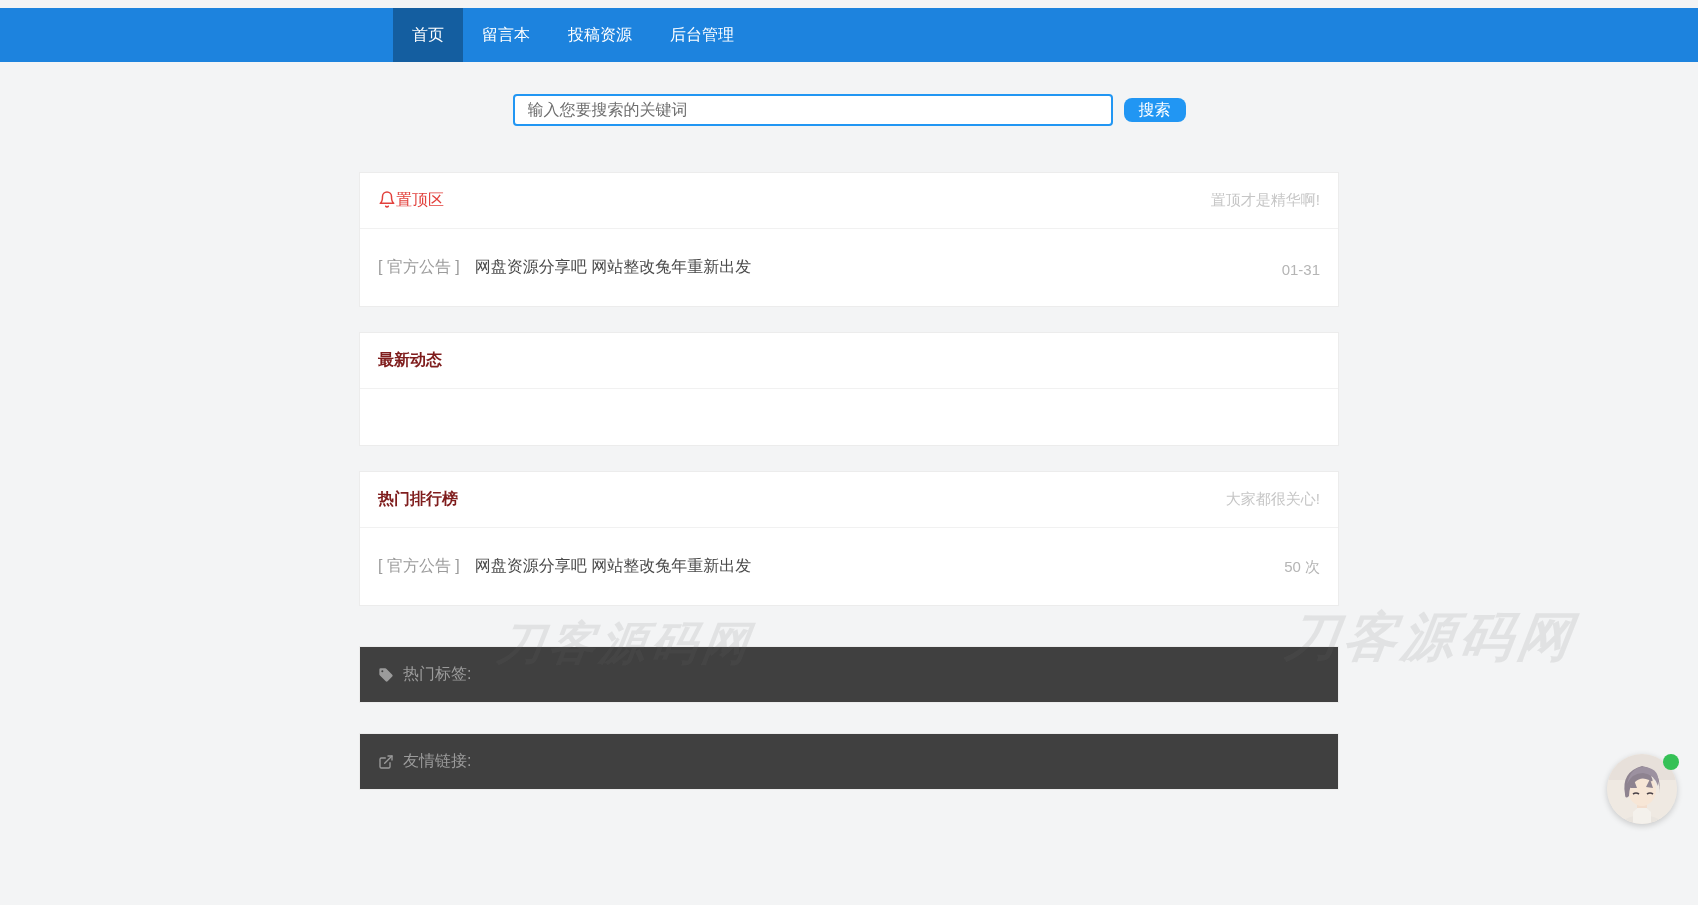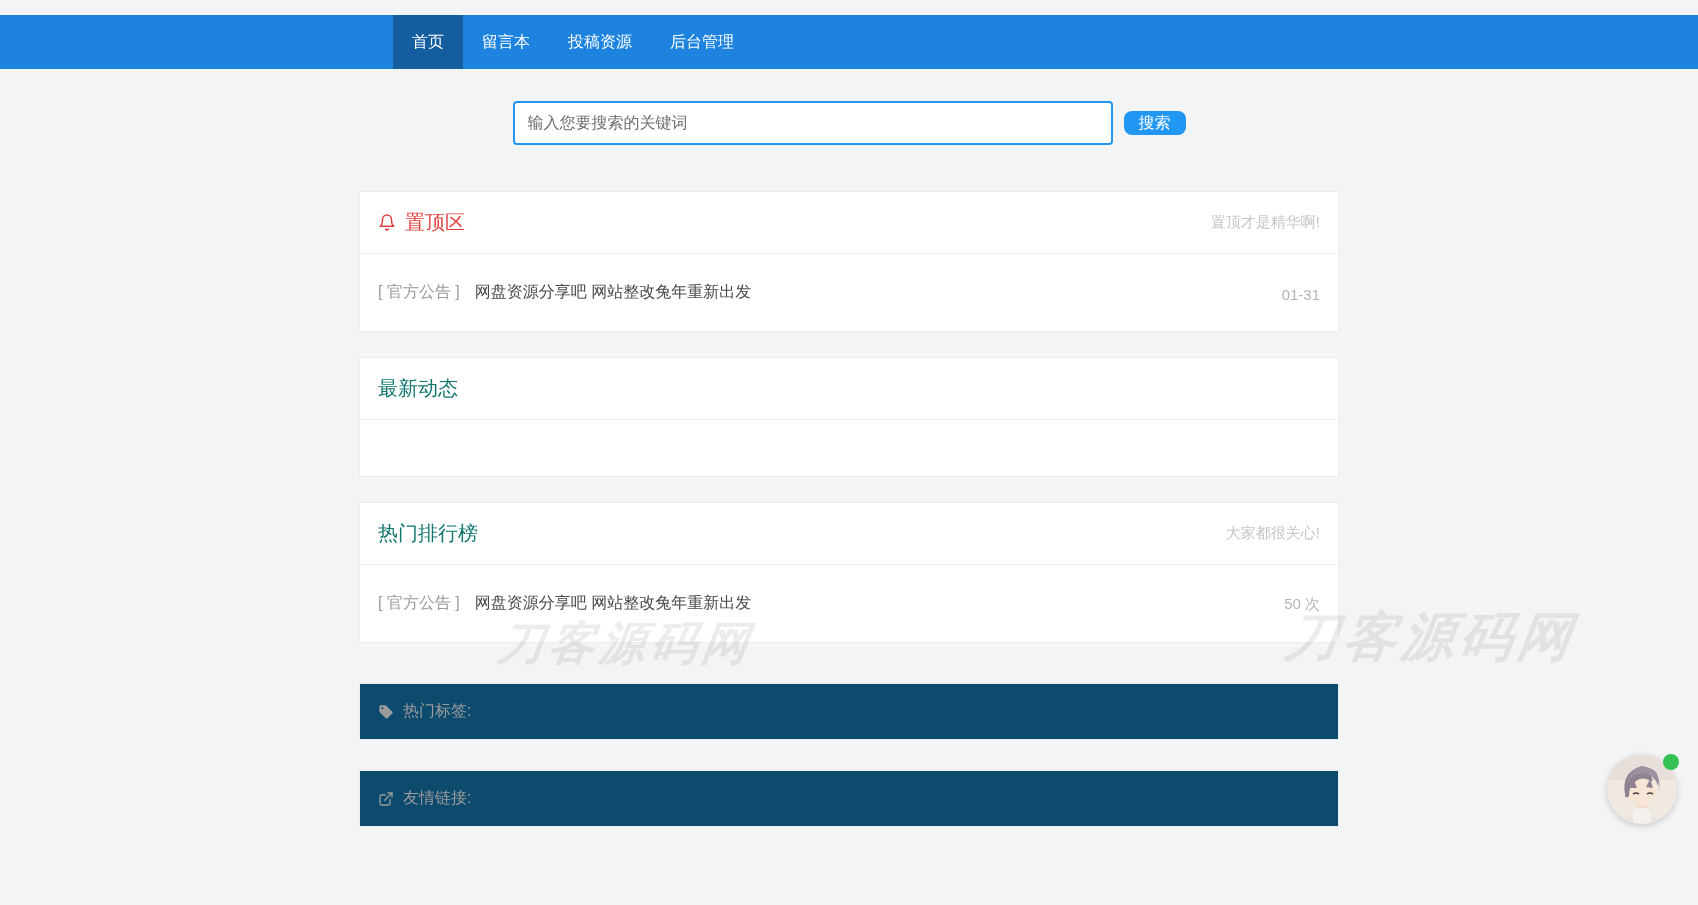--- a/index.html
+++ b/index.html
@@ -5,60 +5,60 @@
   * { box-sizing: border-box; margin: 0; padding: 0; }
   html,body { width:1698px; height:905px; }
   body {
     font-family: "Liberation Sans", "DejaVu Sans", sans-serif;
     background: #f3f4f5;
     position: relative;
     overflow: hidden;
   }
   
   .navbar { height:54px; background:#1d83de; }
-  .nav-inner { width:980px; margin:15px auto; display:flex; height:100%;padding-left:34px; }
+  .nav-inner { width:980px; margin:8px auto; display:flex; height:100%;padding-left:34px; }
   .nav-item {
     line-height:54px; padding:0 19px; color:#fff; font-size:16px;
     cursor:pointer; white-space:nowrap;
   }
   .nav-item.active { background:rgba(0,0,0,0.28); }
   
   .hero { text-align:center; }
   .page-title { margin-top:62px; font-size:27px; font-weight:400; color:#3d3d3d; letter-spacing:1px; }
   .search-bar { margin-top:32px; display:flex; justify-content:center; align-items:center; }
   .search-input {
-    width:600px; height:44px; border:2px solid #2196f3; border-radius:4px;
+    width:600px; height:32px; border:2px solid #2196f3; border-radius:4px;
     padding:0 13px; font-size:16px; color:#333; outline:none; background:#fff;
     font-family: inherit;
   }
   .search-input::placeholder { color:#6e6e6e; }
   .search-btn {
     margin-left:11px; height:24px; padding:0 15px; background:#2196f3;
     color:#fff; border:none; border-radius:8px; font-size:16px; cursor:pointer;
     font-family: inherit;
   }
   
   .container { width:980px; margin:0 auto; margin-top:46px; }
   .card { background:#fff; border:1px solid #ececec; margin-bottom:25px; }
   .card-header {
     display:flex; justify-content:space-between; align-items:center;
     padding:17px 18px; border-bottom:1px solid #f1f1f1;
   }
-  .card-title { font-size:20px; display:flex; align-items:center; gap:9px; }
+  .card-title { font-size:16px; display:flex; align-items:flex-start; }
   .title-red { color:#e2403c; }
-  .title-blue { color:#0f766e; }
+  .title-blue { color:#7f1d1d;font-weight:bold; }
   .card-hint { color:#c6c6c6; font-size:15px;text-align:right; }
   .card-row { display:flex; align-items:flex-end; padding:28px 18px; font-size:16px; }
   .row-cat { color:#9b9b9b; margin-right:15px; white-space:pre; }
   .row-title { color:#4a4a4a; flex:1; cursor:pointer; }
   .row-meta { color:#b5b5b5; font-size:15px; }
   .empty-row { height:38px; }
   .gap-lg { margin-top:40px; }
   .simple-card {
-    background:#0c4a6e; border:1px solid #ececec; padding:17px 18px;
+    background:#404040; border:1px solid #ececec; padding:17px 18px;
     display:flex; align-items:center; gap:9px; color:#9b9b9b; font-size:16px;
     margin-bottom:30px;
   }
   .icon { display:inline-flex; align-items:center; justify-content:center; }
   
   .wm {
     position:absolute; font-style:italic; font-weight:bold;
     color:rgba(110,110,110,0.13); pointer-events:none; white-space:nowrap;
     transform:skewX(-8deg); letter-spacing:5px; z-index:4;
   }

